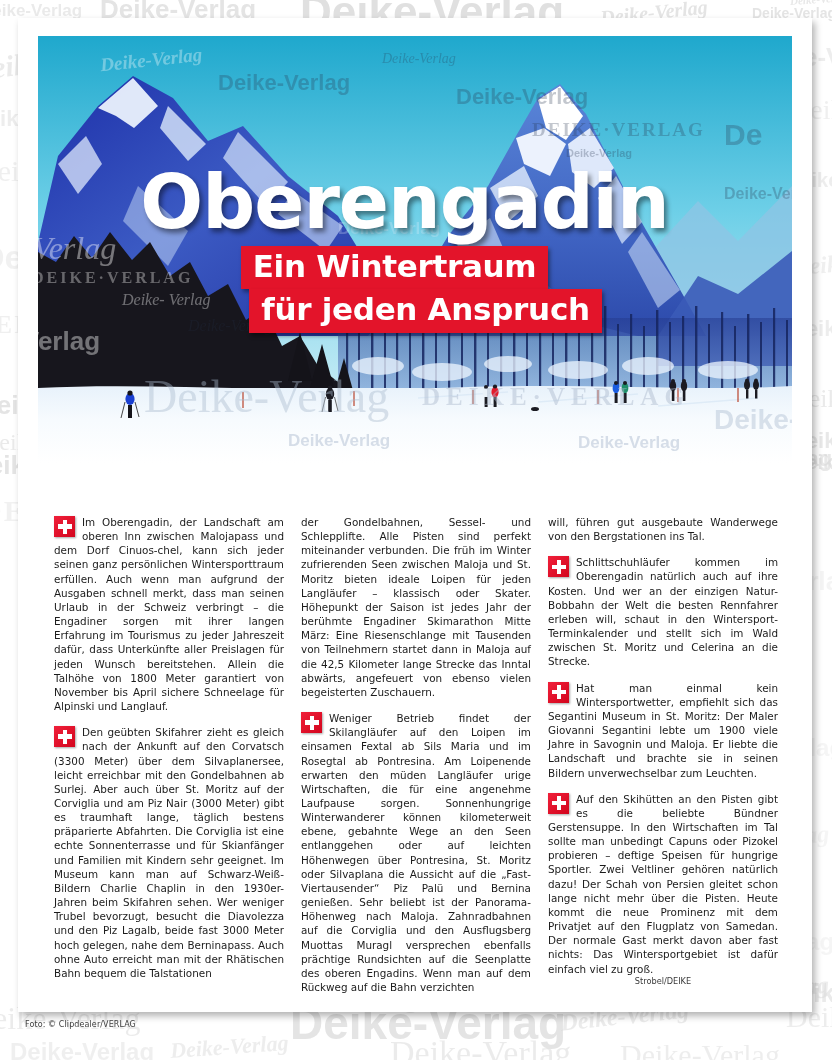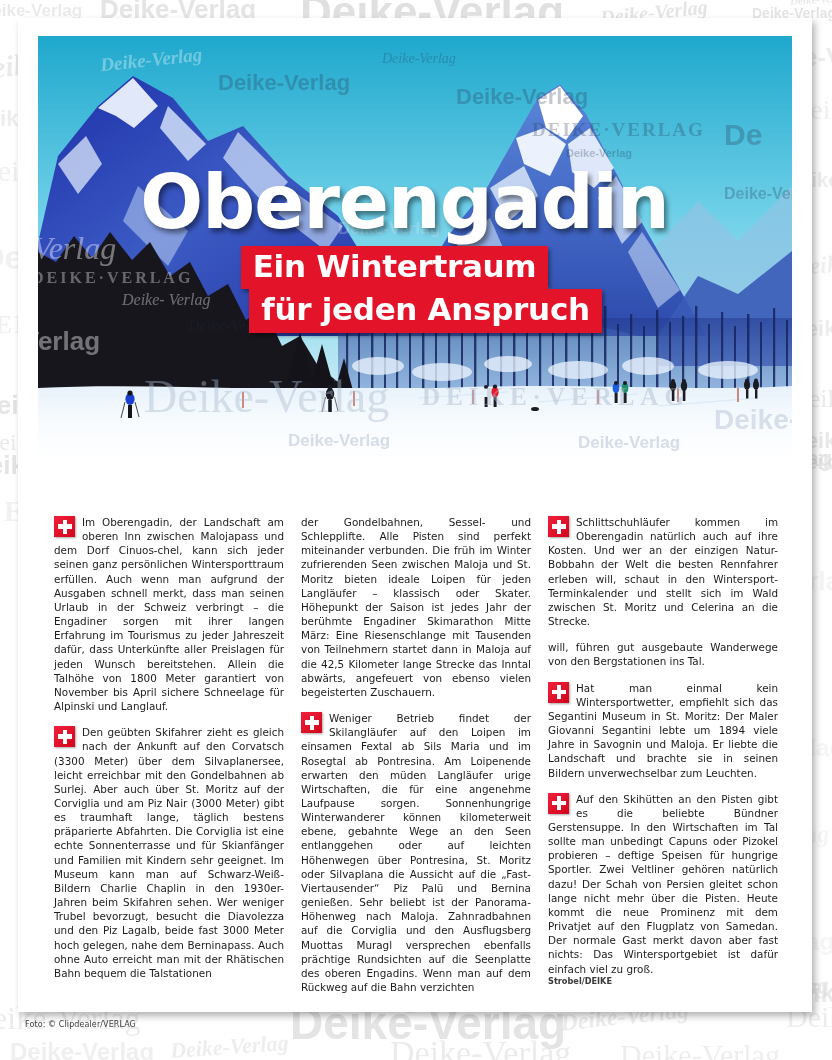--- a/index.html
+++ b/index.html
@@ -142,23 +142,22 @@
     position: absolute;
     background: #ffffff;
   }
   .flag::before { left: 8.5px; top: 3.5px;  width: 4.4px; height: 14px; }
   .flag::after  { left: 3.5px; top: 8.3px;  width: 14px;  height: 4.4px; }
 
   .byline {
     font-family: "DejaVu Sans", sans-serif;
     font-size: 8.2px;
     color: #3a3a3a;
-    text-align: left;
+    text-align: center;
     margin: -11px 0 0 0;
-    font-weight: bold;
   }
 
   
   #photo-credit {
     position: absolute;
     left: 25px;
     top: 1020px;
     font-family: "DejaVu Sans", sans-serif;
     font-size: 8px;
     color: #3d3d3d;
@@ -473,27 +472,27 @@
       <p class="para">
         <span>der Gondelbahnen, Sessel- und Schlepplifte. Alle Pisten sind perfekt miteinander verbunden. Die früh im Winter zufrierenden Seen zwischen Maloja und St. Moritz bieten ideale Loipen für jeden Langläufer – klassisch oder Skater. Höhepunkt der Saison ist jedes Jahr der berühmte Engadiner Skimarathon Mitte März: Eine Riesenschlange mit Tausenden von Teilnehmern startet dann in Maloja auf die 42,5 Kilometer lange Strecke das Inntal abwärts, angefeuert von ebenso vielen begeisterten Zuschauern.</span>
       </p>
       <p class="para">
         <span class="flag"></span><span>Weniger Betrieb findet der Skilangläufer auf den Loipen im einsamen Fextal ab Sils Maria und im Rosegtal ab Pontresina. Am Loipenende erwarten den müden Langläufer urige Wirtschaften, die für eine angenehme Laufpause sorgen. Sonnenhungrige Winterwanderer können kilometerweit ebene, gebahnte Wege an den Seen entlanggehen oder auf leichten Höhenwegen über Pontresina, St. Moritz oder Silvaplana die Aussicht auf die „Fast-Viertausender“ Piz Palü und Bernina genießen. Sehr beliebt ist der Panorama-Höhenweg nach Maloja. Zahnradbahnen auf die Corviglia und den Ausflugsberg Muottas Muragl versprechen ebenfalls prächtige Rundsichten auf die Seenplatte des oberen Engadins. Wenn man auf dem Rückweg auf die Bahn verzichten</span>
       </p>
     </div>
 
     <div class="col">
       <p class="para">
+        <span>will, führen gut ausgebaute Wanderwege von den Bergstationen ins Tal.</span>
+      </p>
+      <p class="para">
         <span class="flag"></span><span>Schlittschuhläufer kommen im Oberengadin natürlich auch auf ihre Kosten. Und wer an der einzigen Natur-Bobbahn der Welt die besten Rennfahrer erleben will, schaut in den Wintersport-Terminkalender und stellt sich im Wald zwischen St. Moritz und Celerina an die Strecke.</span>
       </p>
       <p class="para">
-        <span>will, führen gut ausgebaute Wanderwege von den Bergstationen ins Tal.</span>
-      </p>
-      <p class="para">
-        <span class="flag"></span><span>Hat man einmal kein Wintersportwetter, empfiehlt sich das Segantini Museum in St. Moritz: Der Maler Giovanni Segantini lebte um 1894 viele Jahre in Savognin und Maloja. Er liebte die Landschaft und brachte sie in seinen Bildern unverwechselbar zum Leuchten.</span>
+        <span class="flag"></span><span>Hat man einmal kein Wintersportwetter, empfiehlt sich das Segantini Museum in St. Moritz: Der Maler Giovanni Segantini lebte um 1900 viele Jahre in Savognin und Maloja. Er liebte die Landschaft und brachte sie in seinen Bildern unverwechselbar zum Leuchten.</span>
       </p>
       <p class="para tight">
         <span class="flag"></span><span>Auf den Skihütten an den Pisten gibt es die beliebte Bündner Gerstensuppe. In den Wirtschaften im Tal sollte man unbedingt Capuns oder Pizokel probieren – deftige Speisen für hungrige Sportler. Zwei Veltliner gehören natürlich dazu! Der Schah von Persien gleitet schon lange nicht mehr über die Pisten. Heute kommt die neue Prominenz mit dem Privatjet auf den Flugplatz von Samedan. Der normale Gast merkt davon aber fast nichts: Das Wintersportgebiet ist dafür einfach viel zu groß.</span>
       </p>
       <p class="byline">Strobel/DEIKE</p>
     </div>
 
   </div>
 </div>
 

